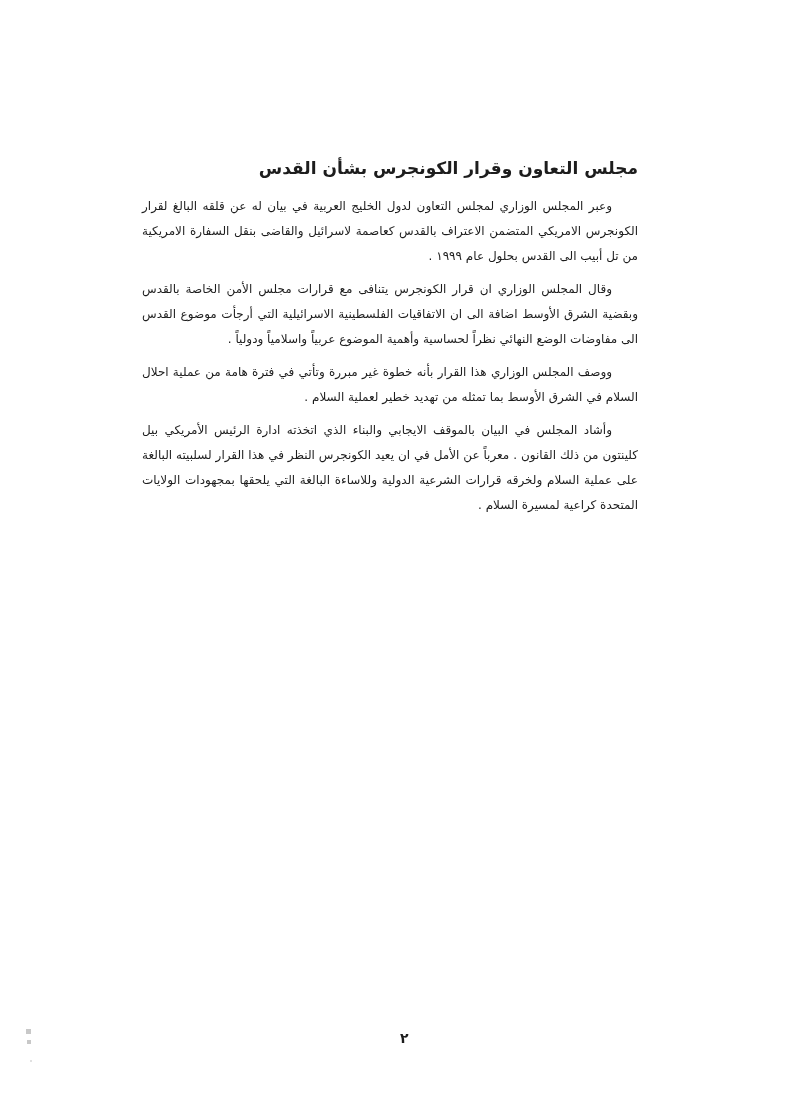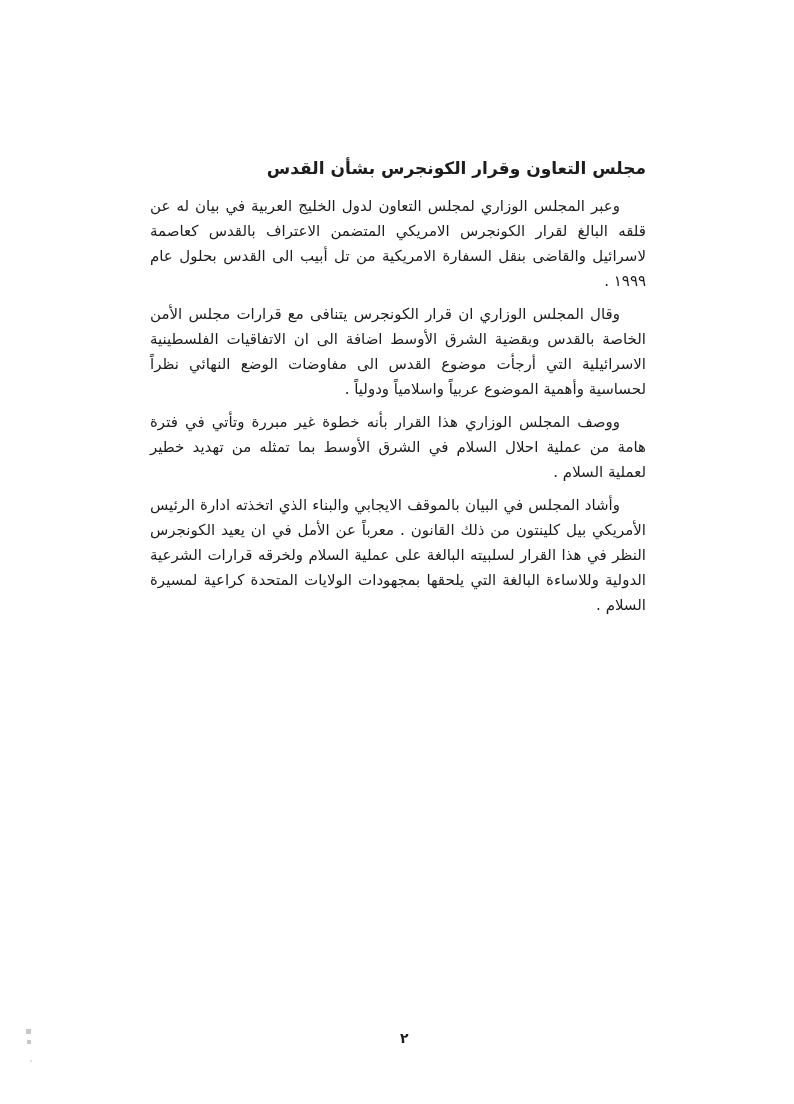--- a/index.html
+++ b/index.html
@@ -13,33 +13,33 @@
     height: 1104px;
     margin: 0 auto;
     background: #ffffff;
     overflow: hidden;
     font-family: "DejaVu Sans", sans-serif;
     color: #1d1d1d;
   }
   .content {
     position: absolute;
     top: 158px;
-    right: 148px;
+    right: 156px;
     width: 496px;
     direction: rtl;
   }
   .doc-title {
     font-size: 17px;
     font-weight: bold;
     margin: 0 0 16px 0;
     text-align: right;
     letter-spacing: 0.2px;
   }
   .para {
-    font-size: 15px;
+    font-size: 12px;
     line-height: 25px;
     margin: 0 0 8px 0;
     text-align: justify;
     text-align-last: right;
     text-indent: 26px;
   }
   .page-number {
     position: absolute;
     top: 1030px;
     left: 400px;

